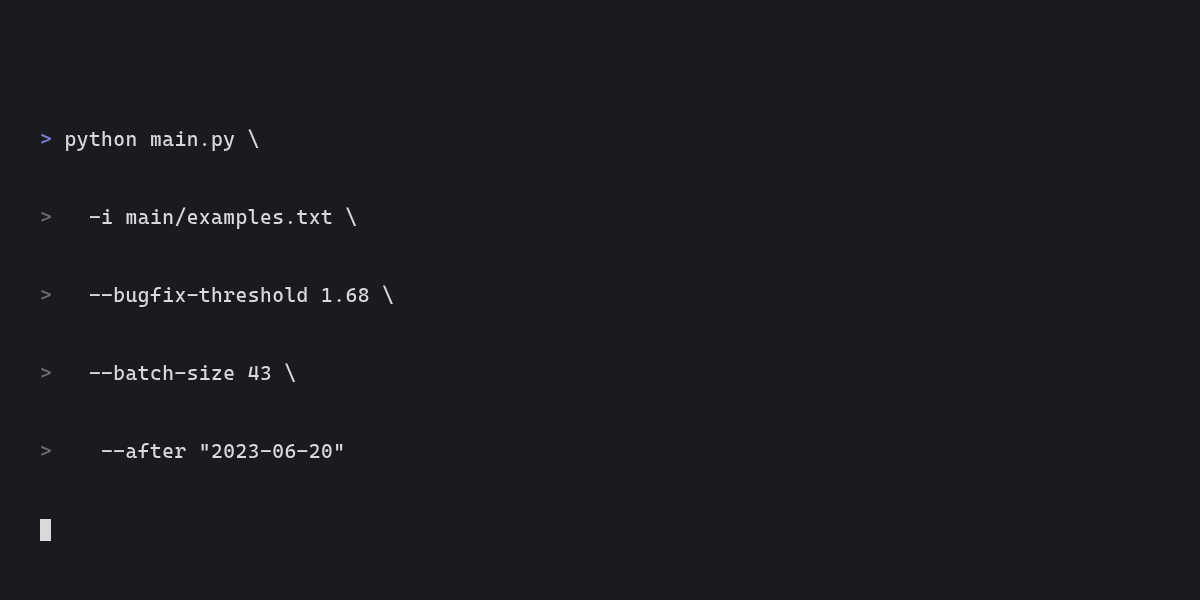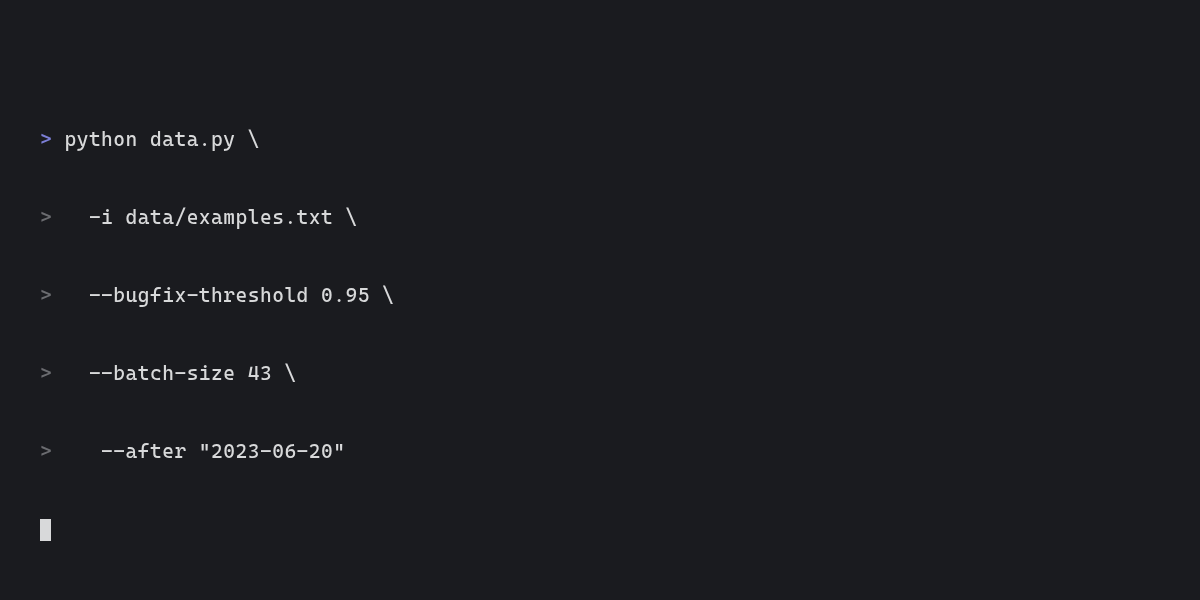--- a/index.html
+++ b/index.html
@@ -39,19 +39,19 @@
       width: 11px;
       height: 22px;
       background-color: #d8d9da;
       vertical-align: text-bottom;
     }
   </style>
 </head>
 <body>
 
 <div class="terminal">
-  <span class="line"><span class="prompt-primary">&gt;</span><span class="command-text"> python data.py \</span></span>
-  <span class="line"><span class="prompt-cont">&gt;</span><span class="command-text">   -i data/examples.txt \</span></span>
-  <span class="line"><span class="prompt-cont">&gt;</span><span class="command-text">   --bugfix-threshold 0.95 \</span></span>
+  <span class="line"><span class="prompt-primary">&gt;</span><span class="command-text"> python main.py \</span></span>
+  <span class="line"><span class="prompt-cont">&gt;</span><span class="command-text">   -i main/examples.txt \</span></span>
+  <span class="line"><span class="prompt-cont">&gt;</span><span class="command-text">   --bugfix-threshold 1.68 \</span></span>
   <span class="line"><span class="prompt-cont">&gt;</span><span class="command-text">   --batch-size 43 \</span></span>
   <span class="line"><span class="prompt-cont">&gt;</span><span class="command-text">    --after "2023-06-20"</span></span>
   <span class="line"><span class="cursor"></span></span>
 </div>
 
 </body></html>

